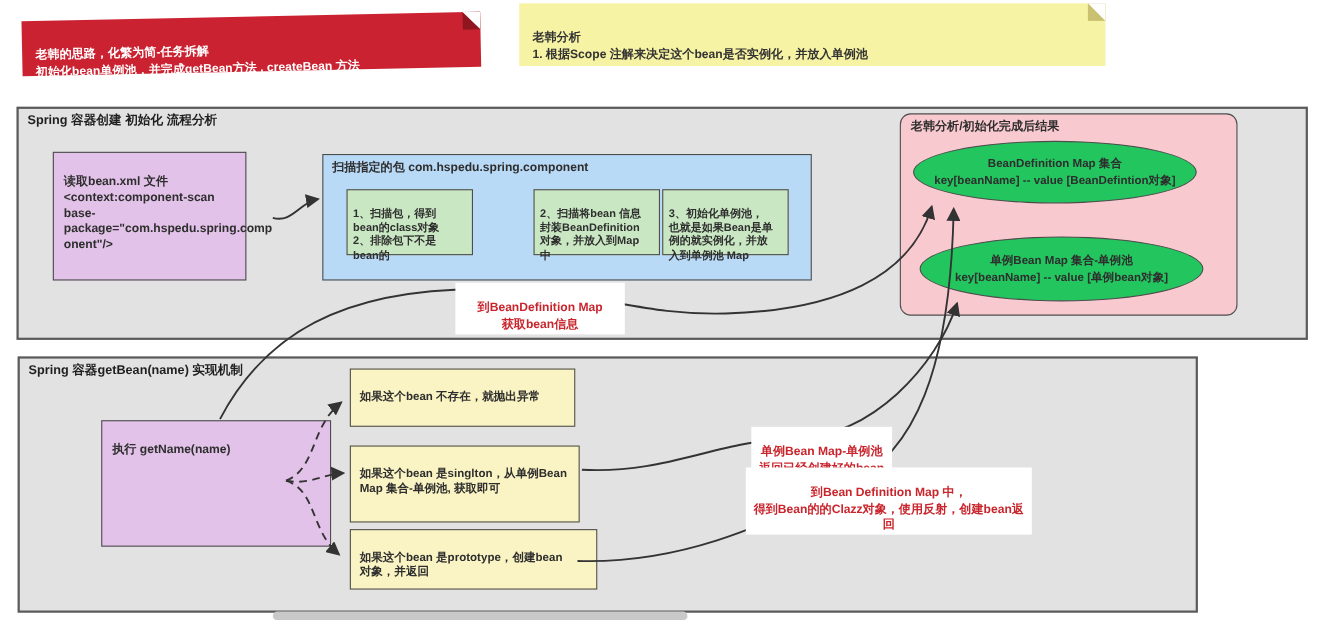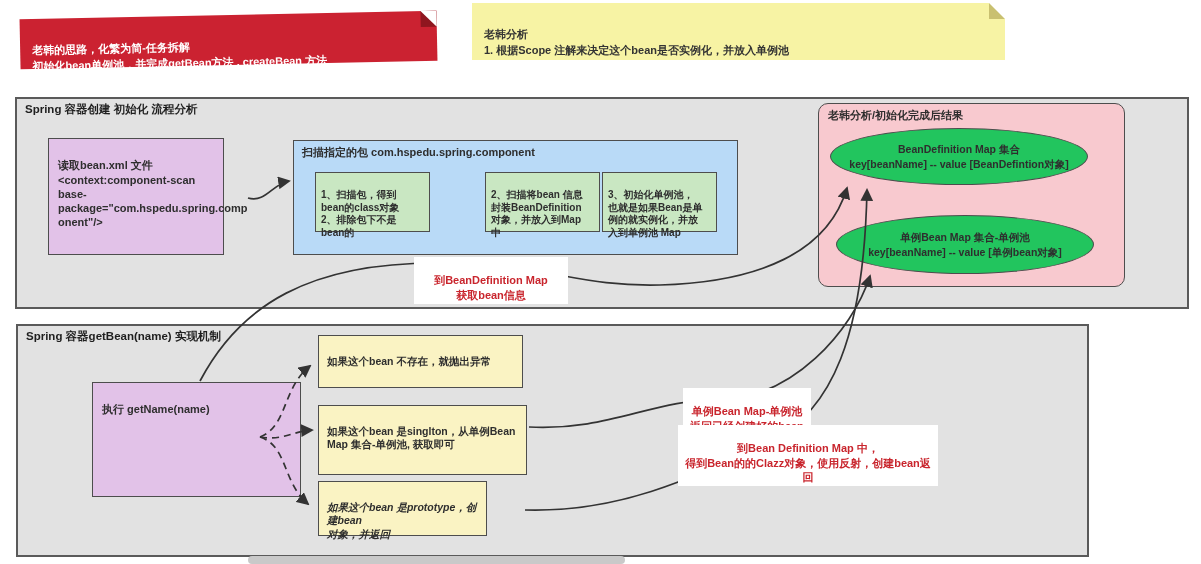--- a/index.html
+++ b/index.html
@@ -101,21 +101,21 @@
     <span>执行 getName(name)</span>
   </div>
 
   <div class="node ybox" style="left:318px;top:335px;width:205px;height:53px;">
     <span>如果这个bean 不存在，就抛出异常</span>
   </div>
   <div class="node ybox" style="left:318px;top:405px;width:209px;height:70px;">
     <span>如果这个bean 是singlton，从单例Bean
 Map 集合-单例池, 获取即可</span>
   </div>
-  <div class="node ybox" style="left:318px;top:481px;width:169px;height:55px;font-style:italic;">
+  <div class="node ybox" style="left:318px;top:481px;width:225px;height:55px;">
     <span>如果这个bean 是prototype，创建bean
 对象，并返回</span>
   </div>
 
   <svg id="arrow-layer" width="1201" height="564" viewBox="0 0 1201 564">
     <defs>
       <marker id="ah" viewBox="0 0 10 10" refX="8.5" refY="5" markerWidth="7.5" markerHeight="7.5" orient="auto-start-reverse">
         <path d="M0,0 L10,5 L0,10 z" fill="#333"></path>
       </marker>
     </defs>

